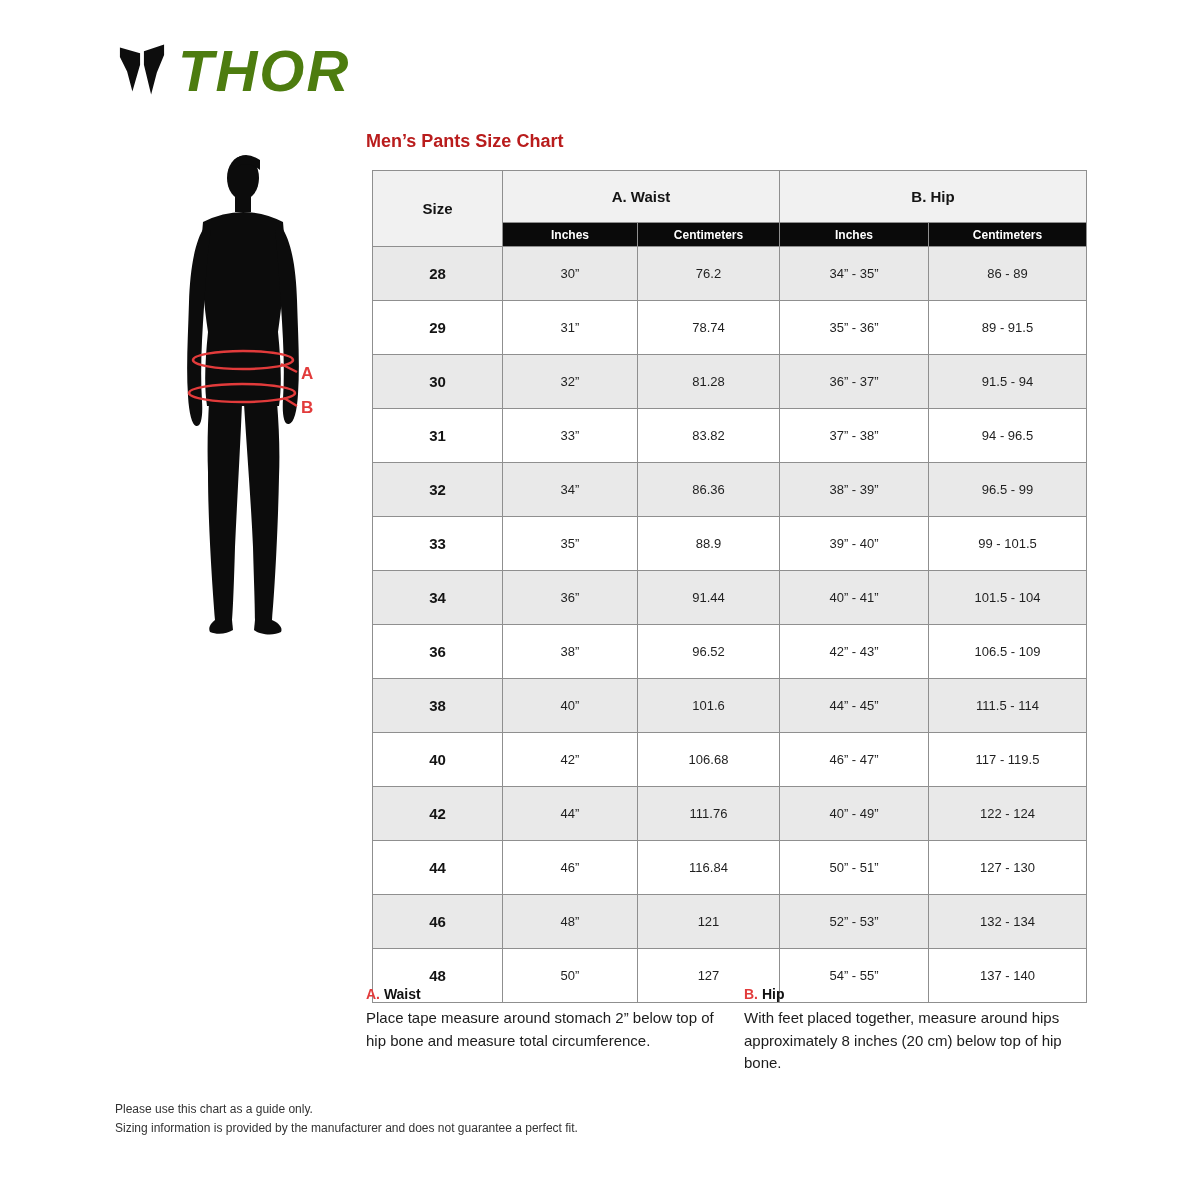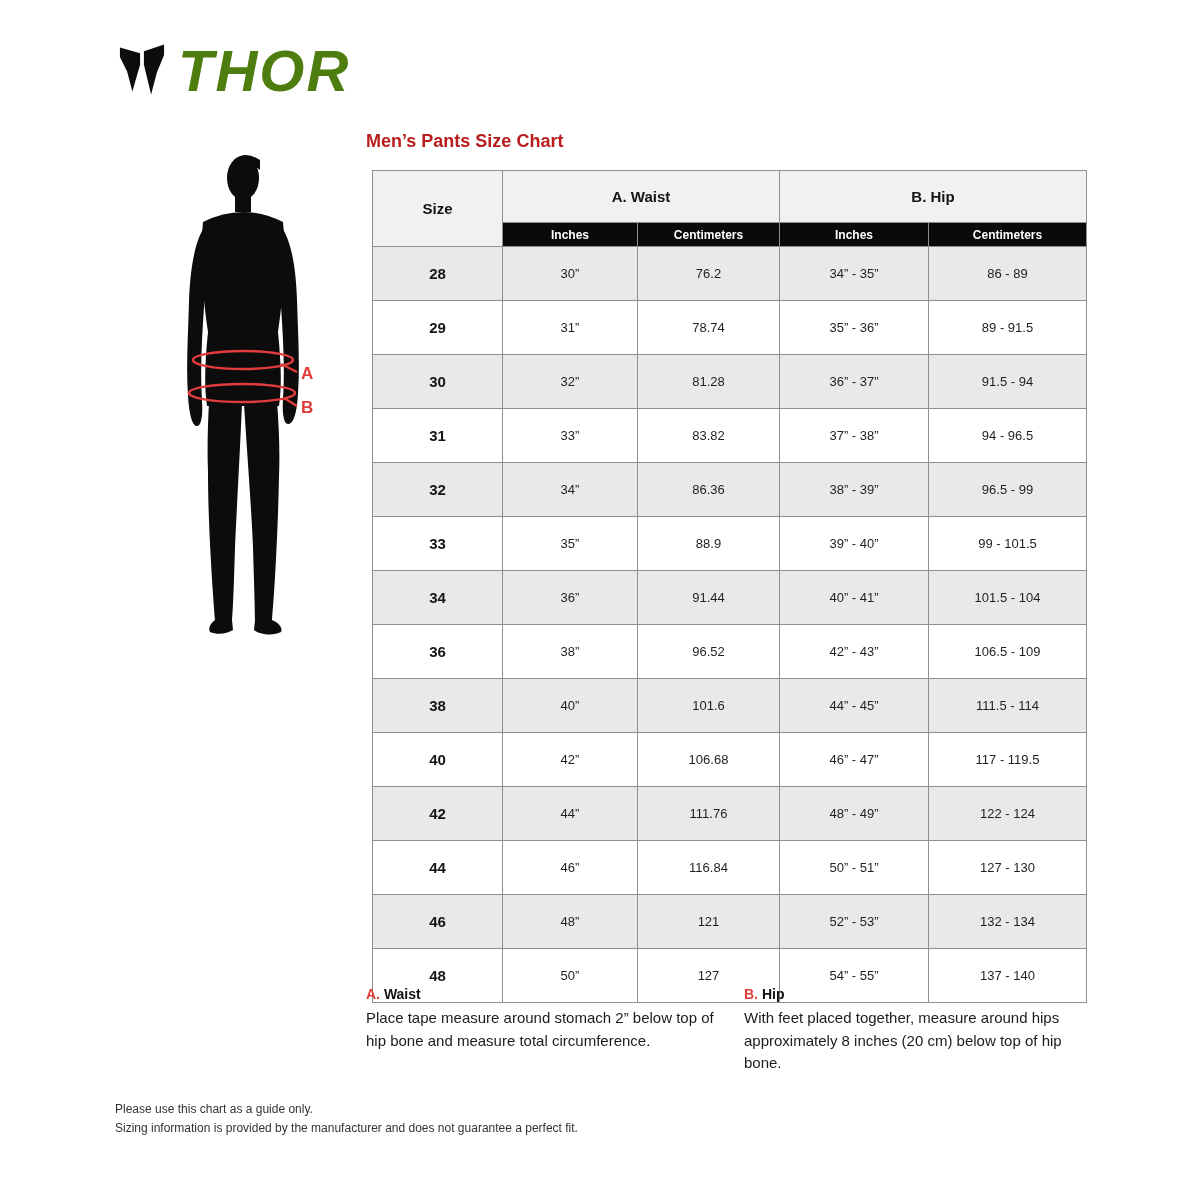--- a/index.html
+++ b/index.html
@@ -180,21 +180,21 @@
         <th>40</th>
         <td>42”</td>
         <td>106.68</td>
         <td>46” - 47”</td>
         <td>117 - 119.5</td>
       </tr>
       <tr>
         <th>42</th>
         <td>44”</td>
         <td>111.76</td>
-        <td>48” - 49”</td>
+        <td>40” - 49”</td>
         <td>122 - 124</td>
       </tr>
       <tr>
         <th>44</th>
         <td>46”</td>
         <td>116.84</td>
         <td>50” - 51”</td>
         <td>127 - 130</td>
       </tr>
       <tr>

